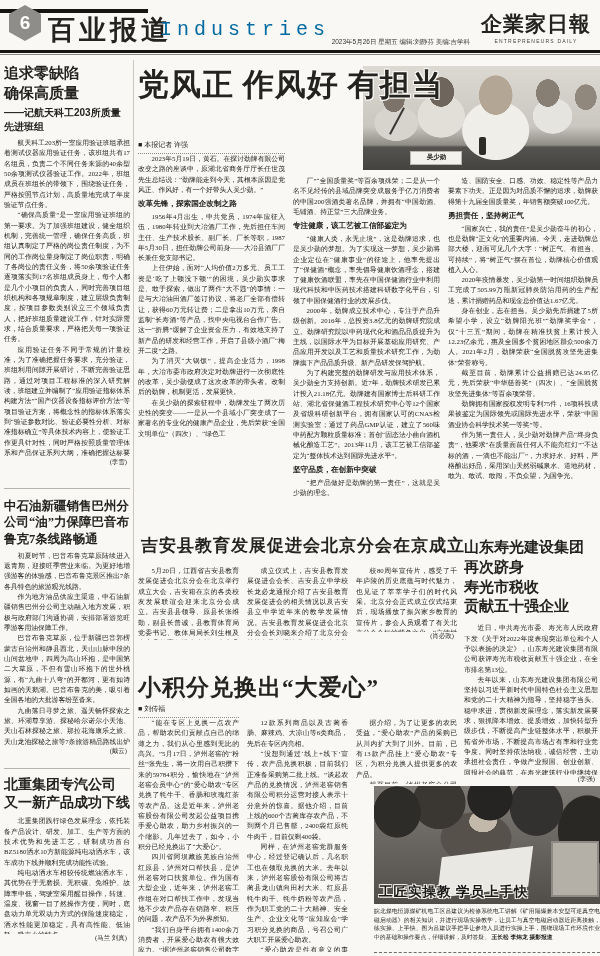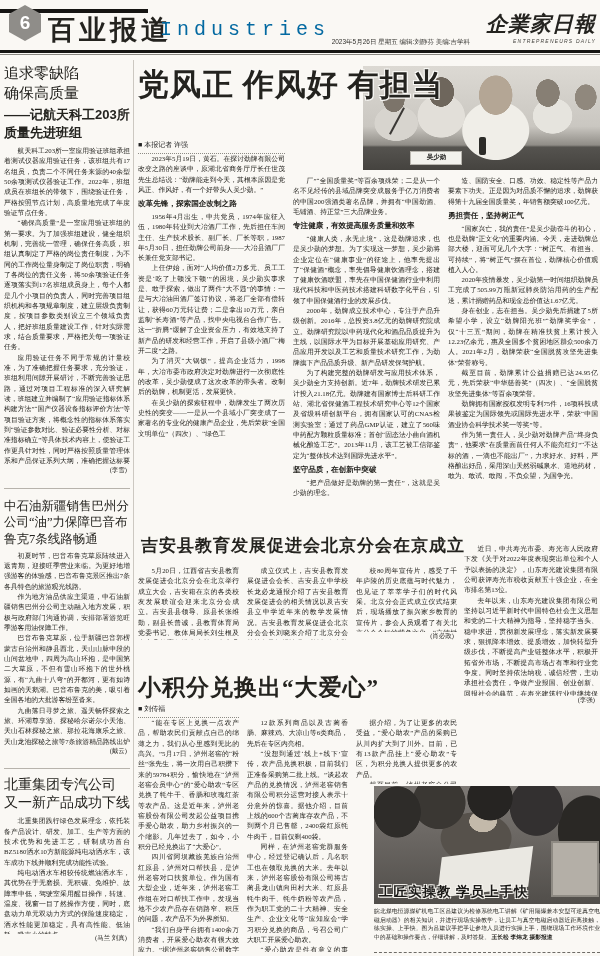--- a/index.html
+++ b/index.html
@@ -11,35 +11,35 @@
   .hex{left:9px;top:5px;width:32px;height:36px;background:#8f8d89;
        clip-path:polygon(50% 0,100% 25%,100% 75%,50% 100%,0 75%,0 25%);
        display:flex;align-items:center;justify-content:center;}
   .hex span{color:#fff;font-size:19px;font-weight:bold;font-family:"Liberation Sans",sans-serif;}
   .sec-cn{left:48px;top:12px;font-size:27px;font-weight:900;letter-spacing:4px;
           font-family:"Liberation Sans","DejaVu Sans",sans-serif;}
   .sec-en{left:160px;top:18px;font-size:20px;letter-spacing:5px;color:#0369a1;
           font-family:"Liberation Mono","DejaVu Sans Mono",monospace;}
   .dateline{left:300px;top:38px;width:170px;font-size:6.5px;text-align:right;
             font-family:"Liberation Sans",sans-serif;color:#33322e;}
-  .masthead{left:476px;top:10px;width:120px;text-align:right;font-style:italic;}
+  .masthead{left:476px;top:10px;width:120px;text-align:center;}
   .masthead .cn{font-size:21px;font-weight:900;letter-spacing:1px;}
   .masthead .en{font-size:5px;letter-spacing:1.2px;color:#44433f;
                 font-family:"Liberation Sans",sans-serif;}
   .hrule1{left:0;top:50px;width:600px;height:2.5px;background:#161513;}
   .hrule2{left:0;top:54px;width:600px;height:1px;background:#8a8882;}
   .vrule{left:133px;top:60px;width:1px;height:896px;background:#ccc8c1;}
   .lsep{left:4px;width:126px;height:1px;background:#b7b3ac;}
   
   .body{font-size:6.8px;line-height:1.52;text-align:justify;overflow:hidden;}
   .bp{margin:0;text-indent:2em;}
   .bh{font-weight:bold;font-size:7.6px;margin:3px 0 2px 0;text-indent:0;
       font-family:Liberation Serif, serif;}
   .sign{text-align:right;font-size:6.5px;padding-right:3px;color:#2a2926;}
-  .ltitle{font-weight:400;line-height:1.3;}
+  .ltitle{font-weight:700;line-height:1.3;}
   .byline{font-size:7px;color:#222;border-bottom:1px dotted #8d8b85;padding-bottom:3px;
           font-family:"Liberation Sans",sans-serif;}
   
   .main-title{left:138px;top:64px;width:460px;font-size:31px;font-weight:900;letter-spacing:1px;
       white-space:nowrap;z-index:5;
       text-shadow:-1px -1px 0 #fbfaf7,1px -1px 0 #fbfaf7,-1px 1px 0 #fbfaf7,1px 1px 0 #fbfaf7;}
   .main-sub{left:150px;top:105px;width:300px;font-size:15px;font-weight:bold;z-index:5;}
   .main-byline{left:138px;top:140px;width:147px;}
   .photo1{left:363px;top:66px;width:237px;height:104px;z-index:1;overflow:hidden;
     background:
@@ -121,21 +121,21 @@
   <div class="abs hrule2"></div>
   <div class="abs vrule"></div>
   <div class="abs lsep" style="top:488px"></div>
   <div class="abs lsep" style="top:768px"></div>
 
   <div class="abs la" style="top:64px">
     <div class="ltitle" style="font-size:15px">
         <div>追求零缺陷</div>
         <div>确保高质量</div>
       </div>
-    <div style="font-size:13px;font-weight:bold;margin:3px 0 4px 0;font-family:'Liberation Sans',sans-serif">——记航天科工203所质量先进班组</div>
+    <div style="font-size:10px;font-weight:bold;margin:3px 0 4px 0;font-family:'Liberation Sans',sans-serif">——记航天科工203所质量先进班组</div>
     <div class="body" style="height:320px">
         <p class="bp">航天科工203所一室应用验证班组承担着测试仪器应用验证任务，该班组共有17名组员，负责二个不同任务来源的40余型50余项测试仪器验证工作。2022年，班组成员在班组长的带领下，围绕验证任务，严格按照节点计划，高质量地完成了年度验证节点任务。</p>
         <p class="bp">“确保高质量”是一室应用验证班组的第一要求。为了加强班组建设，健全组织机制，完善统一管理，确保任务高质，班组认真制定了严格的岗位责任制度，为不同的工作岗位量身制定了岗位职责，明确了各岗位的责任义务，将50余项验证任务逐项落实到17名班组成员身上，每个人都是几个小项目的负责人，同时完善项目组织机构和各项规章制度，建立层级负责制度，按项目参数类别设立三个领域负责人，把好班组质量建设工作，针对实际需求，结合质量要求，严格把关每一项验证任务。</p>
         <p class="bp">应用验证任务不同于常规的计量校准，为了准确把握任务要求，充分验证，班组利用间隙开展研讨，不断完善验证思路，通过对项目工程标准的深入研究解读，班组建立并编制了“应用验证指标体系构建方法”“国产仪器设备指标评价方法”等项目验证方案，将概念性的指标体系落实到“验证参数对比、验证必要性分析、对标准指标确立”等具体技术内容上，使验证工作更具针对性，同时严格按照质量管理体系和产品保证系列大纲，准确把握达标要求开展工作，切实保障了验证工作的质量和成效。</p>
       </div>
     <div class="sign">(李雪)</div>
   </div>
 
   <div class="abs la" style="top:498px">
     <div class="ltitle" style="font-size:12.5px">中石油新疆销售巴州分公司“油”力保障巴音布鲁克7条线路畅通</div>
@@ -170,21 +170,21 @@
   <div class="abs body mcol1">
       <p class="bp">2023年5月19日，黄石。在探讨劲牌有限公司改变之路的座谈中，原湖北省商务厅厅长任世茂先生总结说：“劲牌能走到今天，其根本原因是党风正、作风好，有一个好带头人吴少勋。”</p>
       <div class="bh">改革先锋，探索国企改制之路</div>
       <p class="bp">1956年4月出生，中共党员，1974年应征入伍，1980年转业到大冶酒厂工作，先后担任车间主任、生产技术股长、副厂长、厂长等职，1987年5月30日，担任劲牌公司前身——大冶县酒厂厂长兼任党支部书记。</p>
       <p class="bp">上任伊始，面对“人均价值2万多元、员工工资是‘吃了上顿没下顿’”的困境，吴少勋实事求是、敢于探索，做出了两件“大不韪”的事情：一是与大冶油田酒厂签订协议，将老厂全部有偿转让，获得60万元转让费；二是拿出10万元，亲自监制“长寿酒”等产品，找中央电视台合作广告。这一“折腾”缓解了企业资金压力，有效地支持了新产品的研发和经营工作，开启了县级小酒厂“梅开二度”之路。</p>
       <p class="bp">为了消灭“大锅饭”，提高企业活力，1998年，大冶市委市政府决定对劲牌进行一次彻底性的改革，吴少勋便成了这次改革的带头者。改制后的劲牌，机制更活，发展更快。</p>
       <p class="bp">在吴少勋的探索征程中，劲牌发生了两次历史性的突变——一是从一个县域小厂突变成了一家著名的专业化的健康产品企业，先后荣获“全国文明单位”（四次）、“绿色工</p>
     </div>
   <div class="abs body mcol mcol2">
       <p class="bp">厂”“全国质量奖”等百余项殊荣；二是从一个名不见经传的县域品牌突变成服务于亿万消费者的中国200强酒类著名品牌，并拥有“中国劲酒、毛铺酒、持正堂”三大品牌业务。</p>
-      <div class="bh">专注健康，有效提高服务质量和效率</div>
+      <div class="bh">专注健康，该工艺被工信部鉴定为</div>
       <p class="bp">“健康人类，永无止境”，这是劲牌追求，也是吴少勋的梦想。为了实现这一梦想，吴少勋将企业定位在“健康事业”的征途上，他率先提出了“保健酒”概念，率先倡导健康饮酒理念，搭建了健康饮酒联盟，率先在中国保健酒行业中利用现代科技和中医药技术搭建科研数字化平台，引领了中国保健酒行业的发展步伐。</p>
       <p class="bp">2000年，劲牌成立技术中心，专注于产品升级创新。2016年，总投资3.8亿元的劲牌研究院成立。劲牌研究院以中药现代化和酒品品质提升为主线，以国际水平为目标开展基础应用研究、产品应用开发以及工艺和质量技术研究工作，为劲牌旗下产品品质升级、新产品研发保驾护航。</p>
       <p class="bp">为了构建完整的劲牌研发与应用技术体系，吴少勋全力支持创新。近7年，劲牌技术研发已累计投入21.18亿元。劲牌建有国家博士后科研工作站、湖北省保健酒工程技术研究中心等12个国家及省级科研创新平台，拥有国家认可的CNAS检测实验室；通过了药品GMP认证，建立了560味中药配方颗粒质量标准；首创“固态法小曲白酒机械化酿造工艺”。2013年11月，该工艺被工信部鉴定为“整体技术达到国际先进水平”。</p>
       <div class="bh">坚守品质，在创新中突破</div>
       <p class="bp">“把产品做好是劲牌的第一责任”，这就是吴少勋的理念。</p>
     </div>
   <div class="abs body mcol mcol3">
       <p class="bp">造、国防安全、口感、功效、稳定性等产品力要素下功夫。正是因为对品质不懈的追求，劲牌获得第十九届全国质量奖，年销售额突破100亿元。</p>
       <div class="bh">勇担责任，坚持树正气</div>
       <p class="bp">“国家兴亡，我的责任”是吴少勋奋斗的初心，也是劲牌“正文化”的重要内涵。今天，走进劲牌总部大楼，迎面可见几个大字：“树正气、有担当、可持续”，将“树正气”摆在首位，劲牌核心价值观植入人心。</p>
@@ -203,20 +203,26 @@
       <p class="bp">成立仪式上，吉安县教育发展促进会会长、吉安县立中学校长龙必龙通报介绍了吉安县教育发展促进会的相关情况以及吉安县立中学近年来的教学发展情况。吉安县教育发展促进会北京分会会长刘晓来介绍了北京分会的筹备及组织情况，并以“人生路漫漫，何处是考场”为主题，分享了自己对教育与人生的思考感悟。发言完毕后，新当选的第一届理事会部分成员一起上台，大家一致表示，将以振兴家乡吉安教育的宣传片及吉安县立中学建</p>
     </div>
   <div class="abs" style="left:356px;top:566px;width:101px">
     <div class="body" style="height:66px">
         <p class="bp">校80周年宣传片，感受了千年庐陵的历史底蕴与时代魅力，也见证了莘莘学子们的时代风采。北京分会正式成立仪式结束后，现场播放了振兴家乡教育的宣传片，参会人员观看了有关北京分会会标的紫色文化、“立德树人”“四个大学子之光”等视频，共同见证县教育发展点亮了一盏盏希望之灯，同时表示吉安县教育发展促进会北京分会的成立，让北京与吉安县教育发展的纽带从此徐徐展开。</p>
       </div>
     <div class="sign">(肖必政)</div>
   </div>
 
   <div class="abs sg">
+    <div class="sg-title">
+        <div>山东寿光建设集团</div>
+        <div>再次跻身</div>
+        <div>寿光市税收</div>
+        <div>贡献五十强企业</div>
+      </div>
     <div class="body" style="height:152px;margin-top:6px">
         <p class="bp">近日，中共寿光市委、寿光市人民政府下发《关于对2022年度表现突出单位和个人予以表扬的决定》，山东寿光建设集团有限公司获评寿光市税收贡献五十强企业，在全市排名第13位。</p>
         <p class="bp">去年以来，山东寿光建设集团有限公司坚持以习近平新时代中国特色社会主义思想和党的二十大精神为指导，坚持稳字当头、稳中求进，贯彻新发展理念，落实新发展要求，狠抓降本增效、提质增效，加快转型升级步伐，不断提高产业链整体水平，积极开拓省外市场，不断提高市场占有率和行业竞争度。同时坚持依法纳税，诚信经营，主动承担社会责任，争做产业报国、创业创新、回报社会的典范，在寿光建筑行业中继续保持龙头企业的领先地位，为推动当地区域经济持续、健康、高质量发展作出了重要贡献。</p>
       </div>
     <div class="sign">(李强)</div>
   </div>
 
   <div class="abs lz-title">小积分兑换出“大爱心”</div>
   <div class="abs lz-byline byline">■ 刘传福</div>
   <div class="abs body lzcol" style="left:138px">

